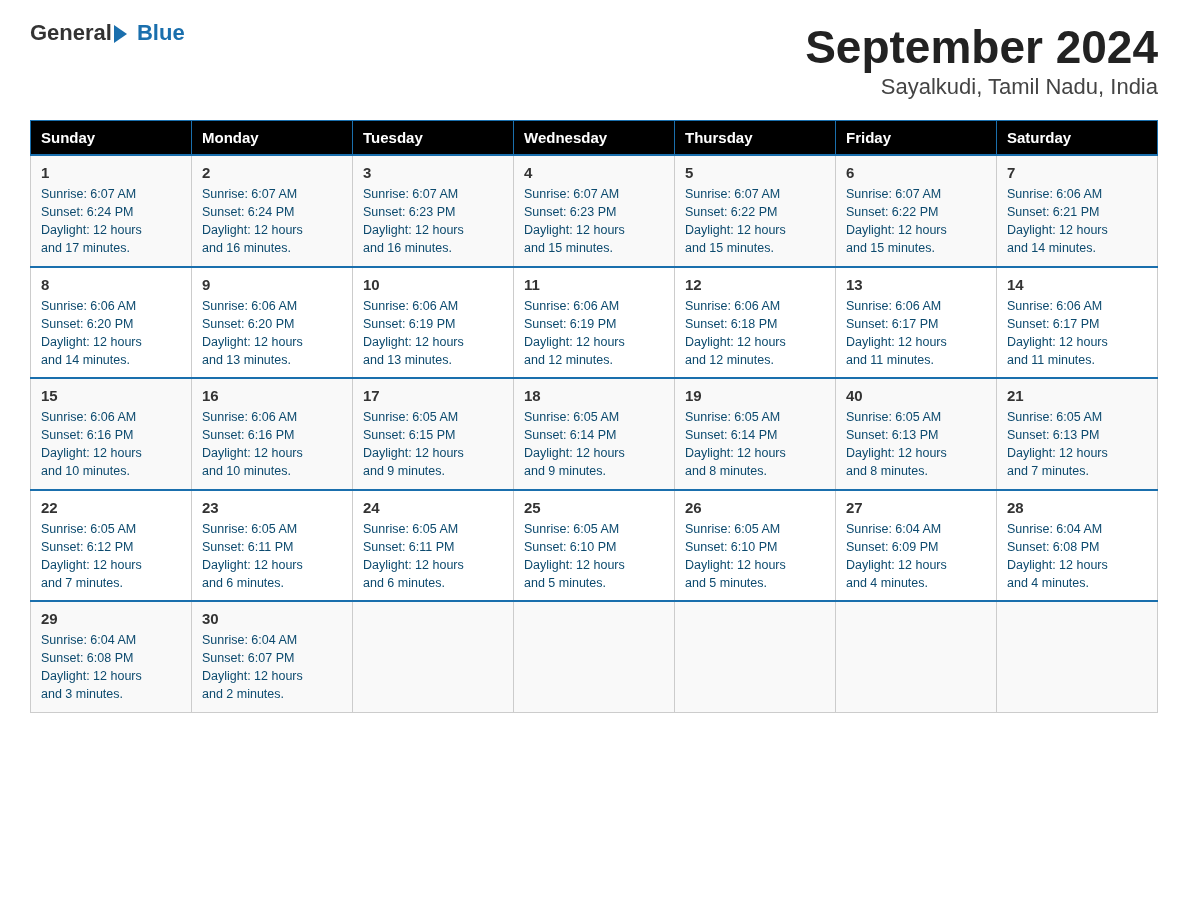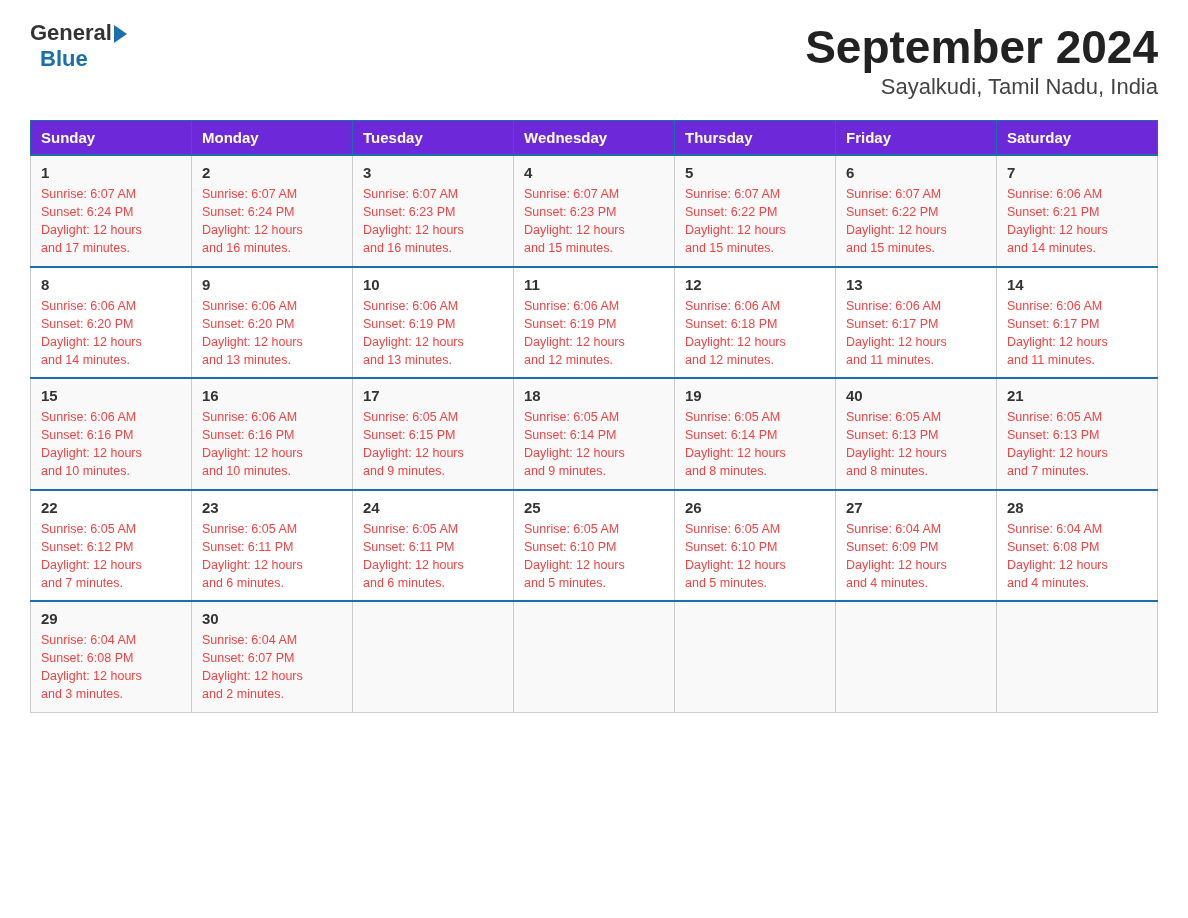--- a/index.html
+++ b/index.html
@@ -44,21 +44,21 @@
       font-size: 22px;
       font-weight: normal;
       color: #444;
     }
     table {
       width: 100%;
       border-collapse: collapse;
       table-layout: fixed;
     }
     thead tr {
-      background-color: #6d28d9;
+      background-color: #000000;
     }
     thead th {
       color: #fff;
       font-size: 15px;
       font-weight: bold;
       padding: 8px 10px;
       text-align: left;
       border: 1px solid #1a6fad;
     }
     tbody tr {
@@ -79,32 +79,32 @@
     }
     .day-number {
       font-size: 15px;
       font-weight: bold;
       display: block;
       margin-bottom: 4px;
     }
     .day-info {
       font-size: 12.5px;
       line-height: 1.45;
-      color: #ef4444;
+      color: #0c4a6e;
     }
     .empty-cell {
       border-top: 2px solid #1a6fad;
     }
   </style>
 </head>
 <body>
 
 <div class="header">
   <div class="logo">
-    <div style="display:flex; flex-direction:column; align-items:flex-start;">
+    <div style="display:flex; flex-direction:row; align-items:flex-start;">
       <div style="display:flex; align-items:center;">
         <span class="logo-text-general">General</span>
         <div style="display:flex; flex-direction:column; margin-left:2px; margin-top:2px;">
           <div style="width:0; height:0; border-left:13px solid #1a6fad; border-top:9px solid transparent; border-bottom:9px solid transparent;"></div>
         </div>
       </div>
       <span class="logo-text-blue" style="margin-left:10px;">Blue</span>
     </div>
   </div>
   <div class="title-block">

